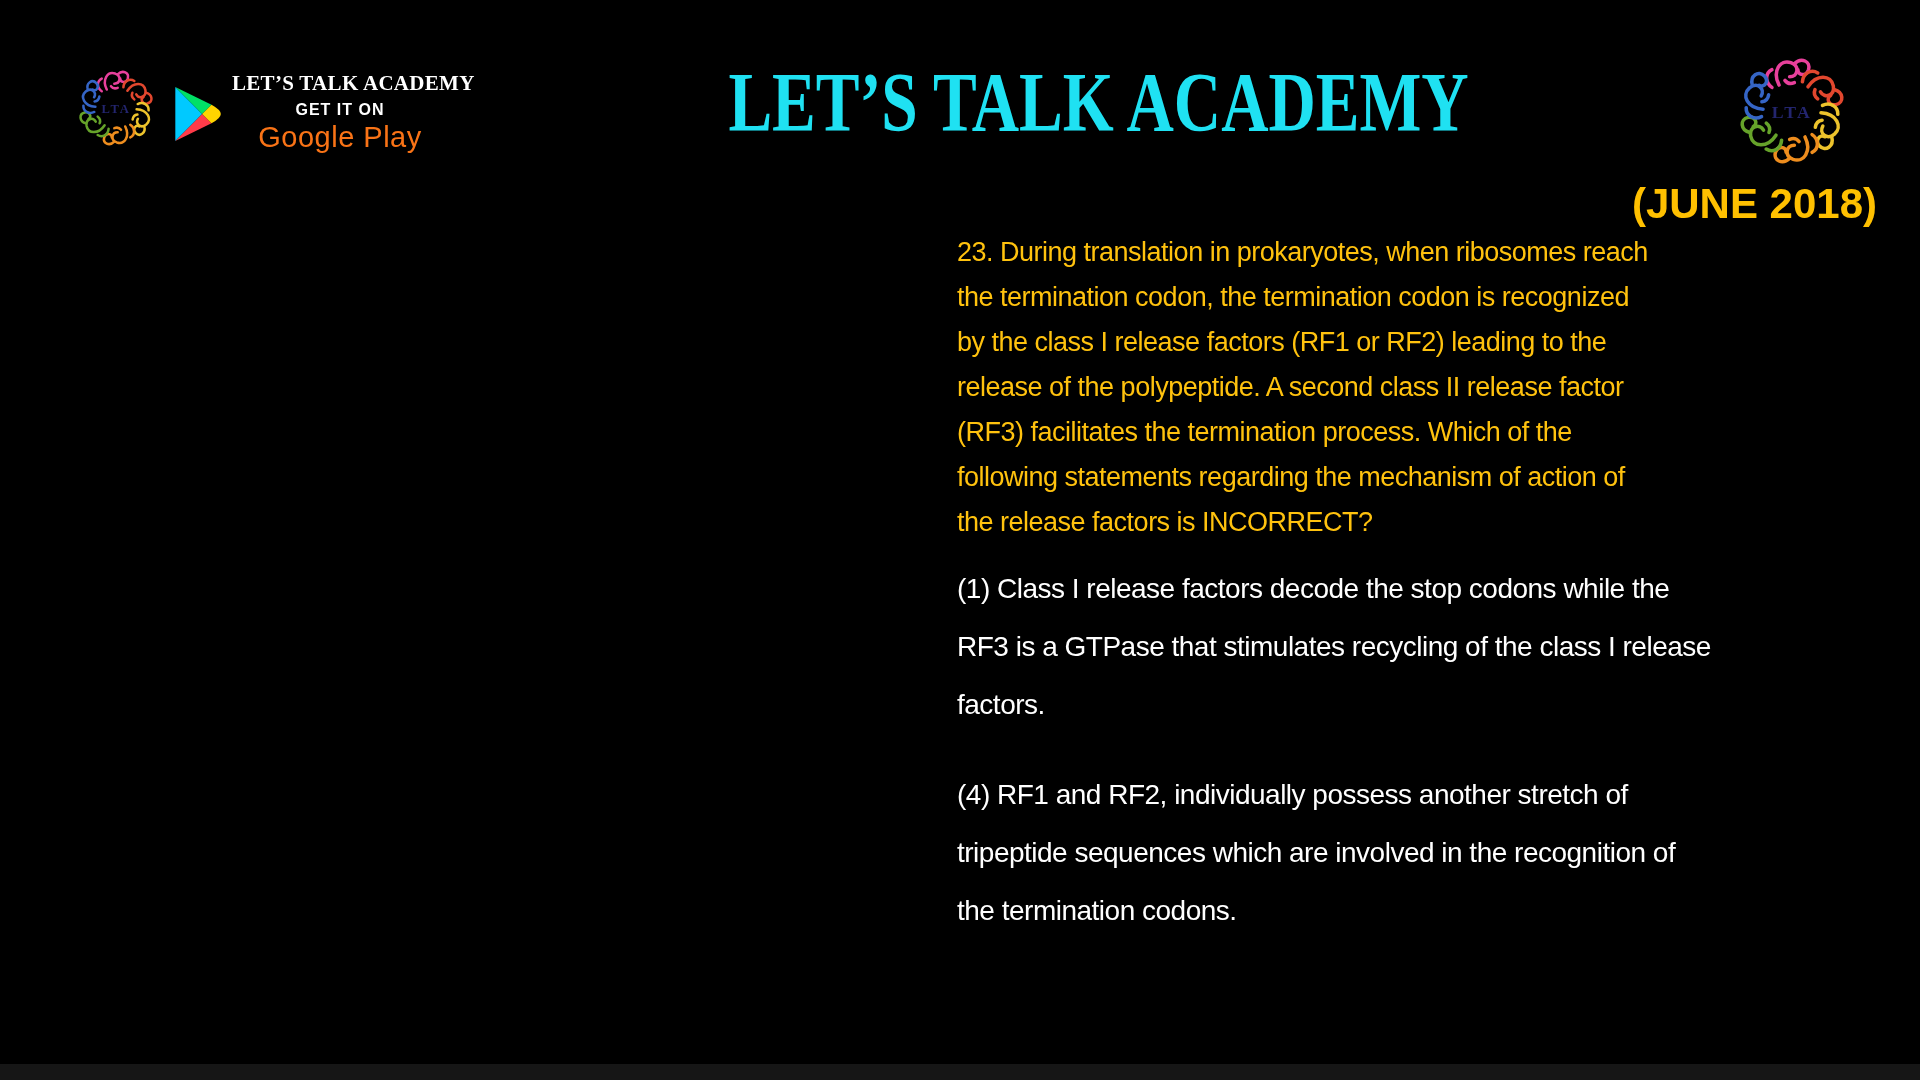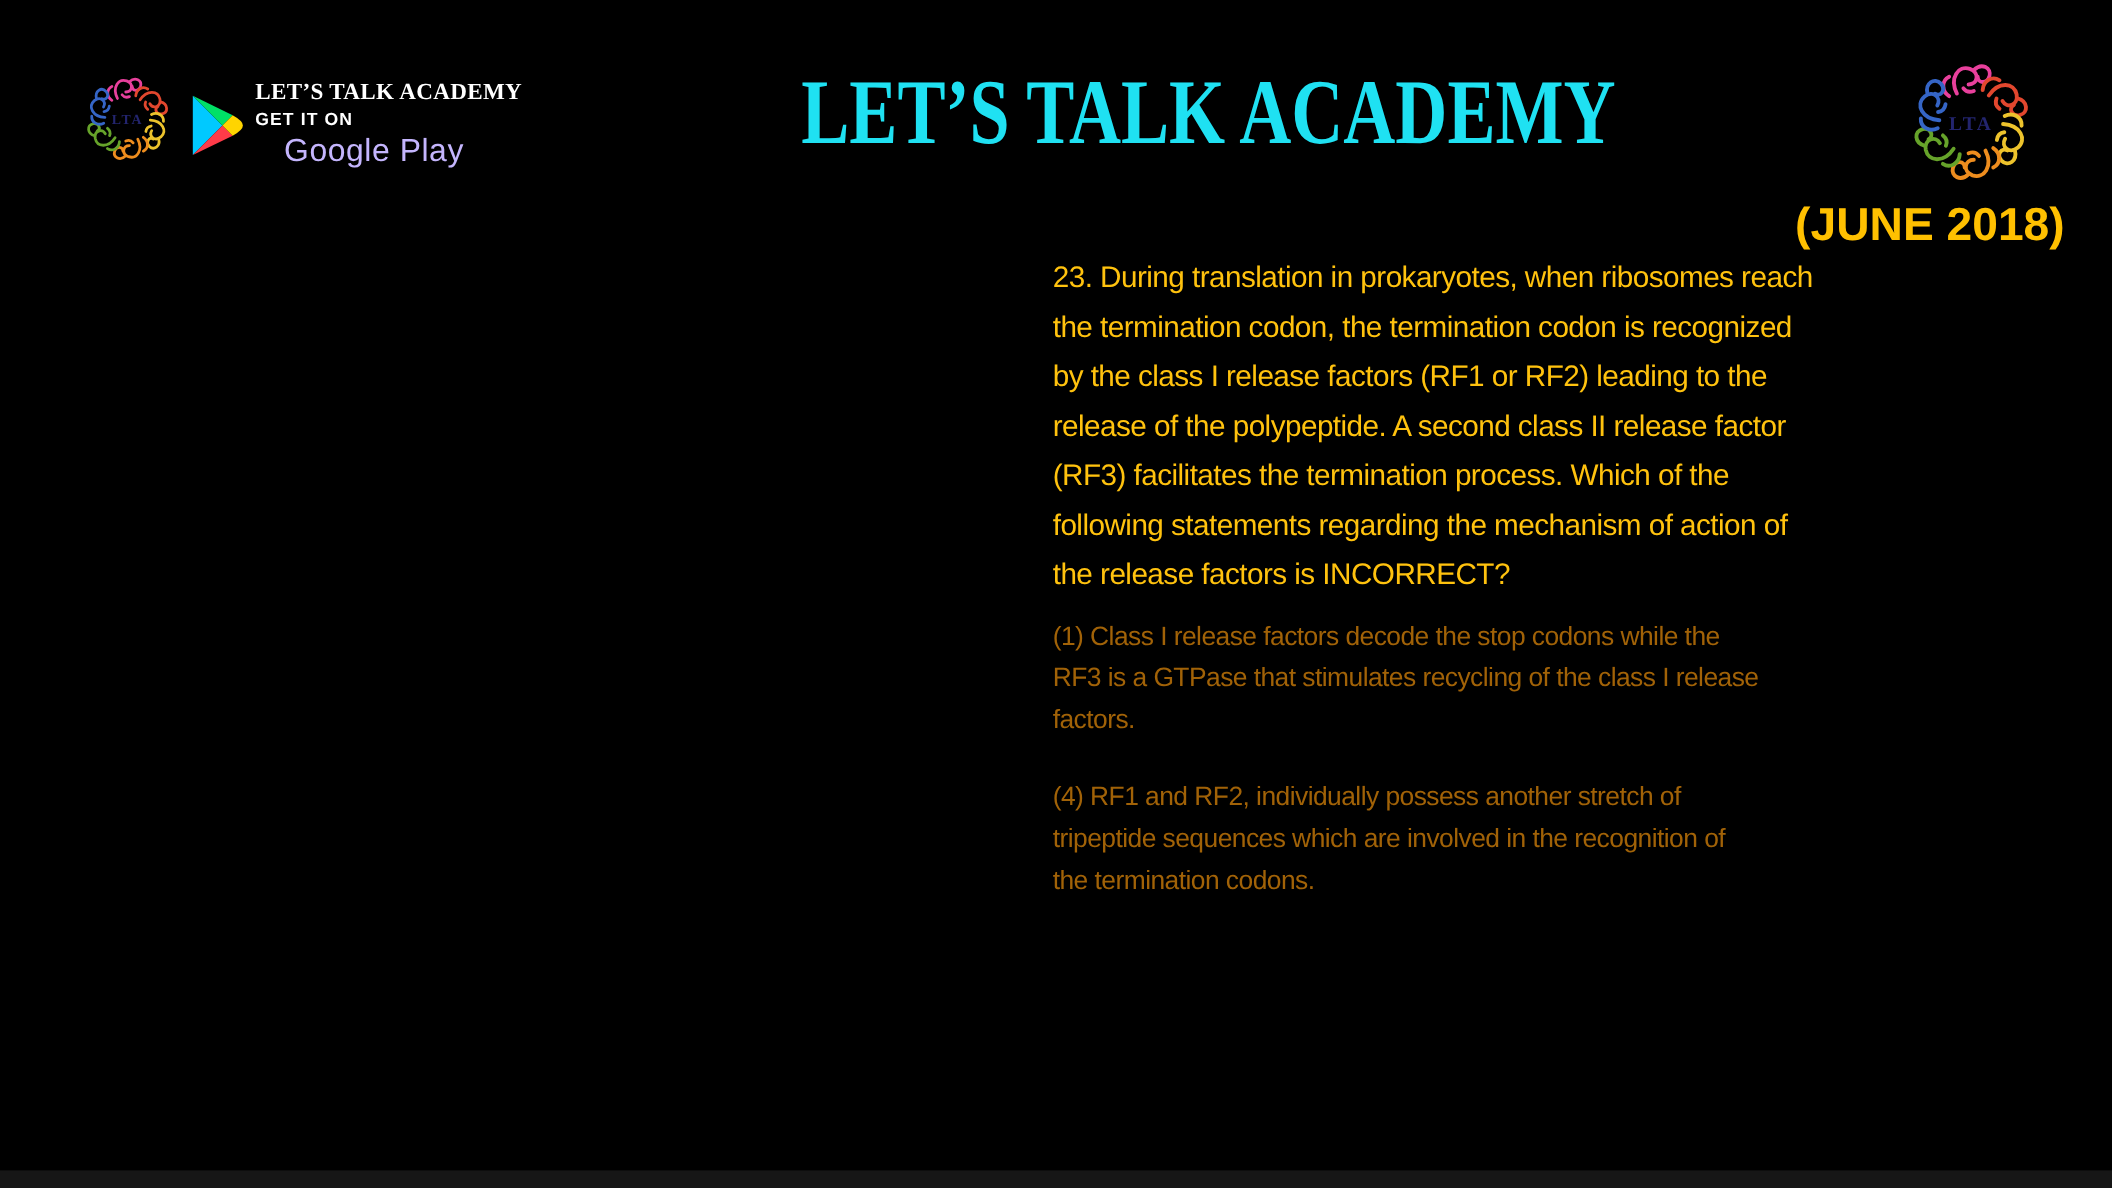--- a/index.html
+++ b/index.html
@@ -12,23 +12,23 @@
   
   .play-badge{position:absolute;left:74px;top:58px;display:flex;align-items:flex-start;}
   .lta-logo-small svg{width:84px;height:88px;margin-top:6px;display:block;}
   .gp-triangle{margin:26px 0 0 12px;}
   .gp-triangle svg{width:52px;height:60px;display:block;}
   .badge-text{margin:14px 0 0 10px;width:216px;}
   .badge-academy{
     font-family:"Liberation Serif",serif;font-weight:bold;font-size:21px;
     letter-spacing:.3px;color:#fff;white-space:nowrap;line-height:22px;
   }
-  .badge-getiton{margin-top:8px;font-weight:bold;font-size:16px;
+  .badge-getiton{margin-top:8px;text-align:center;font-weight:bold;font-size:16px;
     letter-spacing:1px;color:#fff;line-height:16px;}
-  .badge-store{margin-top:4px;text-align:center;font-size:29px;color:#c4b5fd;
+  .badge-store{margin-top:4px;text-align:center;font-size:29px;color:#f97316;
     letter-spacing:.5px;line-height:30px;}
 
   
   .main-title{position:absolute;left:683px;top:58px;width:832px;display:flex;justify-content:center;}
   .main-title span{
     font-family:"Liberation Serif",serif;font-weight:bold;font-size:84px;line-height:1.08;
     color:#1FE1F2;white-space:nowrap;transform:scaleX(0.78);transform-origin:center;
   }
 
   
@@ -42,22 +42,22 @@
     position:absolute;left:955px;top:184px;width:922px;text-align:right;
     font-weight:bold;font-size:42px;color:#FFC000;line-height:40px;
   }
   .question-text{
     position:absolute;left:957px;top:230px;margin:0;
     font-size:27px;line-height:45px;letter-spacing:-0.5px;
     color:#FFC20E;white-space:pre;
   }
   .options{position:absolute;left:957px;top:560px;}
   .option{
-    margin:0 0 32px 0;font-size:24px;line-height:38px;letter-spacing:-0.5px;
-    color:#a16207;white-space:pre;
+    margin:0 0 32px 0;font-size:28px;line-height:58px;letter-spacing:-0.5px;
+    color:#ffffff;white-space:pre;
   }
 
   .bottom-bar{position:absolute;left:0;bottom:0;width:1920px;height:16px;background:#161616;}
 </style>
 </head>
 <body>
 
 <div class="play-badge">
 
   <div class="lta-logo-small">

